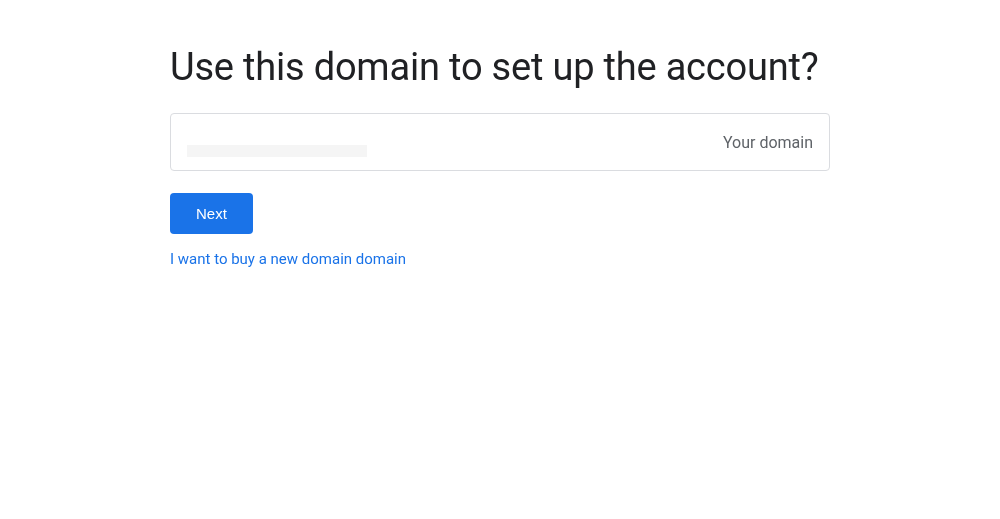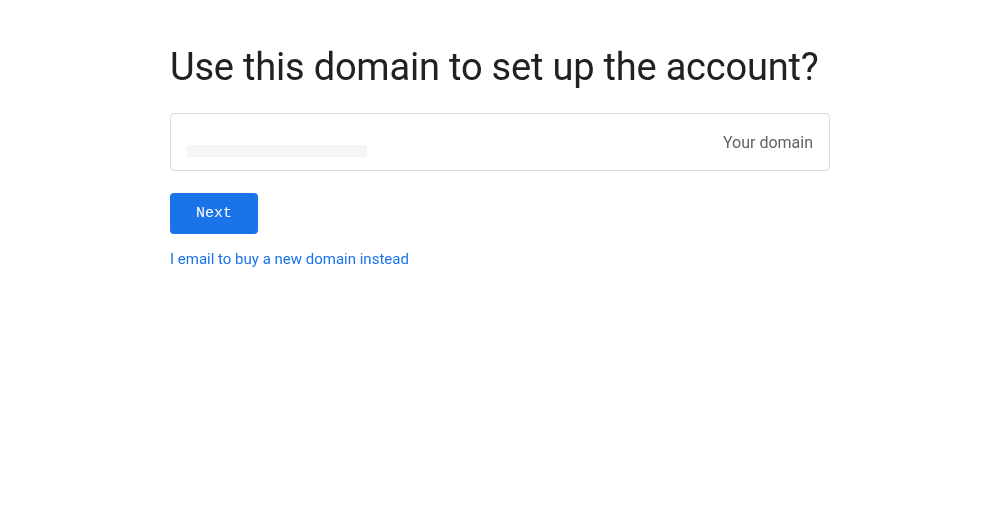--- a/index.html
+++ b/index.html
@@ -75,21 +75,21 @@
       display: inline-block;
       background: #1a73e8;
       color: #fff;
       font-size: 15px;
       font-weight: 500;
       padding: 12px 26px;
       border: none;
       border-radius: 4px;
       cursor: pointer;
       margin-bottom: 16px;
-      font-family: Liberation Mono, monospace;
+      font-family: Liberation Sans, sans-serif;
     }
     .alt-link {
       display: block;
       color: #1a73e8;
       font-size: 15px;
       text-decoration: none;
       cursor: pointer;
     }
   </style>
 </head>
@@ -99,14 +99,14 @@
   <h1 class="page-title">Use this domain to set up the account?</h1>
 
   <div class="input-wrapper">
     <div class="input-redact"></div>
     <span class="input-label">Your domain</span>
   </div>
 
 
   <button class="next-button">Next</button>
 
-  <a class="alt-link">I email to buy a new domain instead</a>
+  <a class="alt-link">I want to buy a new domain domain</a>
 </div>
 
 </body></html>

